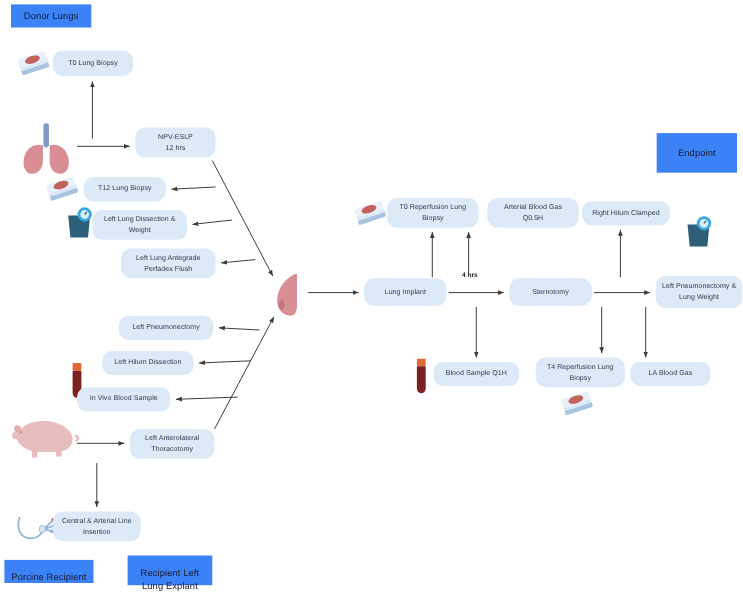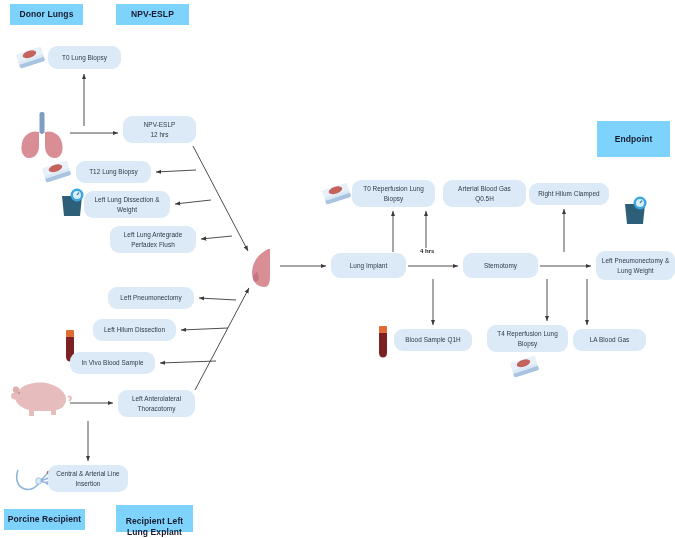--- a/index.html
+++ b/index.html
@@ -20,23 +20,23 @@
   #edges {
     position: absolute;
     left: 0;
     top: 0;
     width: 675px;
     height: 538px;
     pointer-events: none;
   }
   .banner {
     position: absolute;
-    background: #7dd3fc;
+    background: #3b82f6;
     color: #1a1a2e;
-    font-weight: bold;
+    font-weight: normal;
     font-size: 8.5px;
     display: flex;
     align-items: center;
     justify-content: center;
     text-align: center;
     line-height: 1.25;
     letter-spacing: 0.1px;
   }
   .node {
     position: absolute;
@@ -207,27 +207,24 @@
     <path d="M26,19 L34,11 M26,19 L35,16 M26,19 L33,21" stroke="#8fb4d9" stroke-width="1.5" fill="none"></path>
     <circle cx="34.5" cy="10.5" r="1.8" fill="#c4635c"></circle>
     <circle cx="35.5" cy="15.5" r="1.8" fill="#4a7fb5"></circle>
     <circle cx="33.5" cy="21" r="1.8" fill="#8fb4d9"></circle>
     <rect x="22" y="16" width="5" height="6" rx="1.5" fill="#dbe9f5" stroke="#8fb4d9" stroke-width="0.8"></rect>
   </svg>
 
   <div class="banner" style="left:10px; top:4px; width:73px; height:21px;">
     <span>Donor Lungs</span>
   </div>
-  <div class="banner" style="left:116px; top:4px; width:73px; height:21px;">
-    <span>NPV-ESLP</span>
-  </div>
   <div class="banner" style="left:597px; top:121px; width:73px; height:36px;">
     <span>Endpoint</span>
   </div>
-  <div class="banner" style="left:4px; top:509px; width:81px; height:21px;">
+  <div class="banner" style="left:4px; top:509px; width:81px; height:21px;align-items:flex-end;">
     <span>Porcine Recipient</span>
   </div>
   <div class="banner" style="left:116px; top:505px; width:77px; height:27px; white-space:pre-line;">
     <span style="white-space:pre-line;margin-top:16px;">Recipient Left
 Lung Explant</span>
   </div>
 
   <div class="node" style="left:48px; top:46px; width:73px; height:23px;">
     <span style="white-space:pre-line;">T0 Lung Biopsy</span>
   </div>

